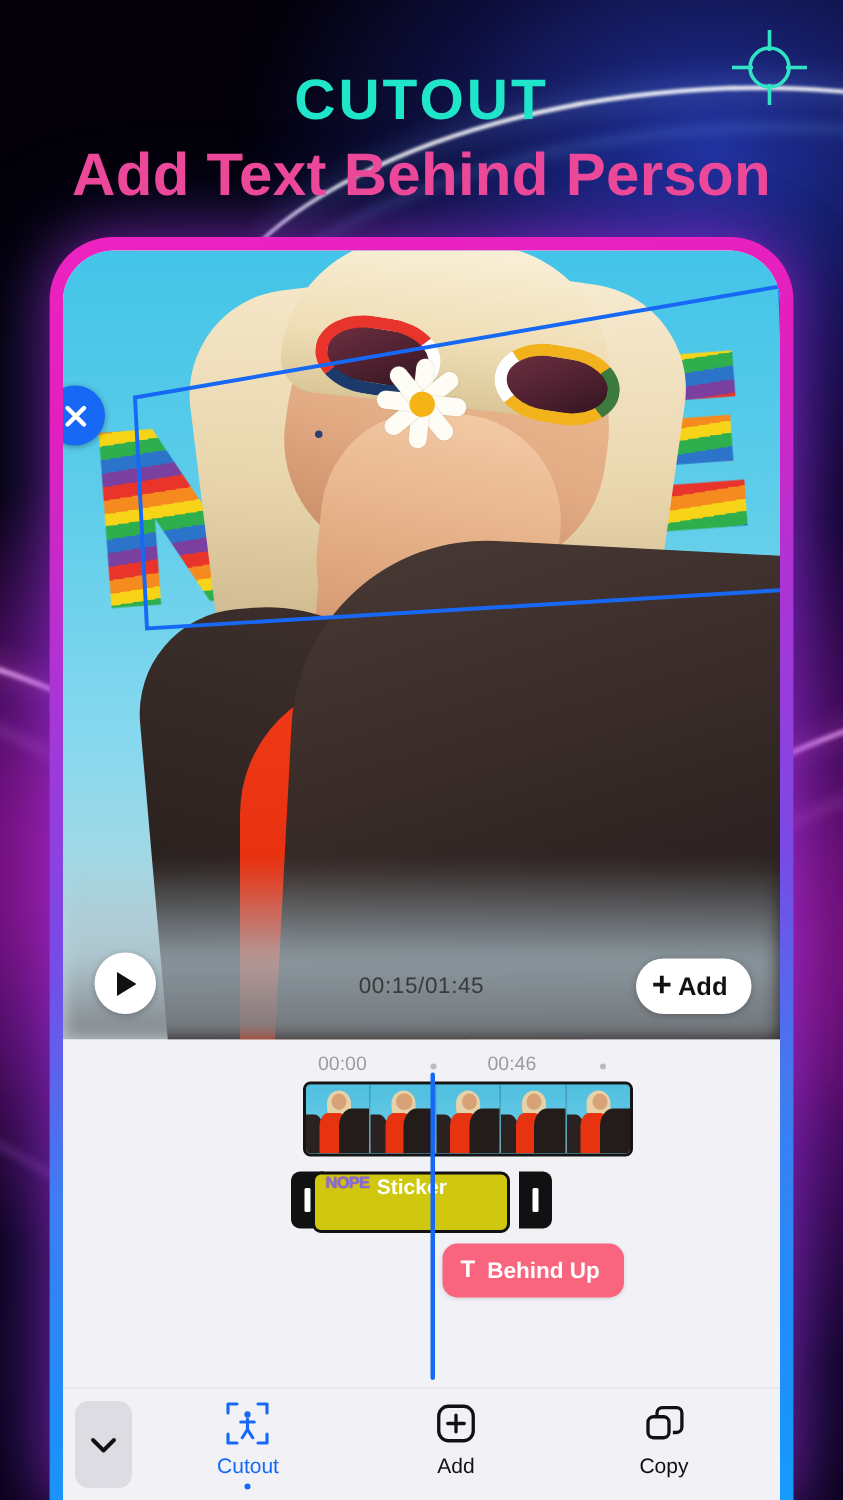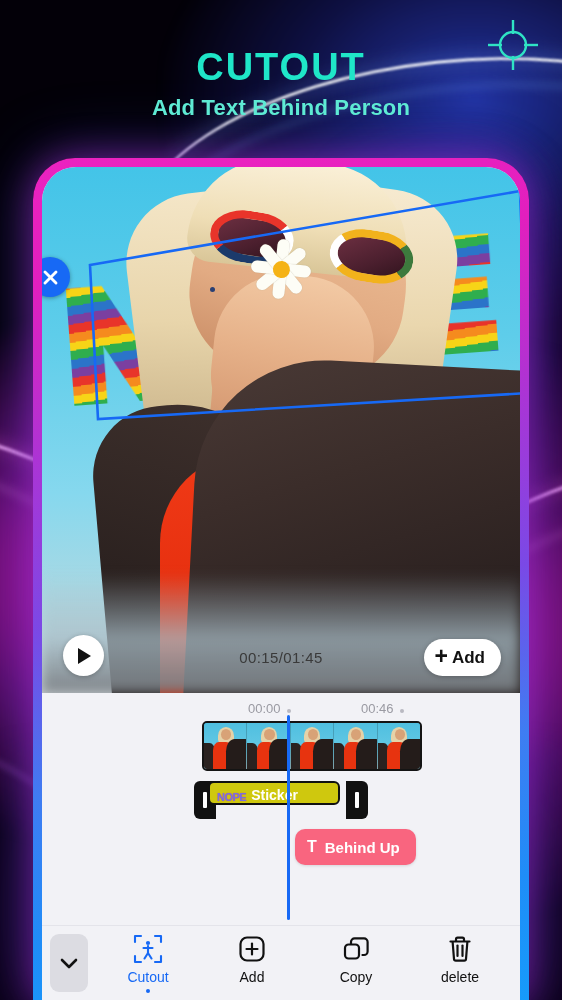--- a/index.html
+++ b/index.html
@@ -96,21 +96,21 @@
     position:absolute; left:0; top:0; width:562px; height:160px; z-index:12;
     text-align:center;
   }
   #kicker {
     margin-top:46px;
     font-size:38px; font-weight:bold; letter-spacing:2px;
     color:#1fe6c8;
   }
   #subtitle {
     margin-top:6px;
-    font-size:22px; font-weight:bold; color:#5eead4; letter-spacing:.2px;
+    font-size:40px; font-weight:bold; color:#ec4899; letter-spacing:.2px;
   }
   #crosshair { position:absolute; right:22px; top:18px; }
 
   
   #phone {
     position:absolute; left:33px; top:158px; width:496px; height:845px; z-index:10;
     border-radius:42px 42px 0 0;
     padding:9px 9px 0 9px;
     background:linear-gradient(172deg,#ec23c0 0%,#e21fbe 14%,#a935d6 34%,#7a49e6 52%,#3f7cf2 70%,#1f8df8 86%,#169bfb 100%);
     box-shadow:0 0 38px rgba(190,40,220,.55), 0 0 70px rgba(60,90,240,.35);
@@ -284,21 +284,21 @@
     box-shadow:0 1px 5px rgba(0,0,0,.25);
   }
   #addPill .plus { font-size:23px; font-weight:bold; line-height:1; margin-top:-2px; }
 
   
   #timeline { position:relative; height:240px; background:#f2f2f6; }
   #ruler {
     position:relative; height:30px;
     font-size:13px; color:#9a9aa2;
   }
-  #ruler .tk { position:absolute; top:8px;margin-left:36px; }
+  #ruler .tk { position:absolute; top:8px; }
   #ruler .dot {
     position:absolute; top:16px; width:4px; height:4px; border-radius:50%; background:#b9b9c1;
   }
   #filmstrip {
     position:absolute; left:160px; top:28px; width:220px; height:50px;
     border:2.5px solid #141414; border-radius:5px;
     display:flex; overflow:hidden; background:#3fa8cf;
   }
   .frame {
     position:relative; flex:1 1 0; height:100%; overflow:hidden;
@@ -329,23 +329,23 @@
 
   #stickerRow { position:absolute; left:152px; top:88px; height:38px; }
   .trim {
     position:absolute; top:0; width:22px; height:38px; background:#111;
     display:flex; align-items:center; justify-content:center;
   }
   .trim i { display:block; width:4px; height:16px; background:#fff; border-radius:1px; }
   .trimL { left:0; border-radius:6px 0 0 6px; }
   .trimR { right:0; border-radius:0 6px 6px 0; }
   #stickerClip {
-    position:absolute; left:14px; top:0; width:132px; height:24px;
+    position:absolute; left:14px; top:0; width:132px; height:41px;
     background:#cfc80e; border:2.5px solid #111; border-radius:6px;
-    display:flex; align-items:flex-end; gap:5px; padding-left:7px;
+    display:flex; align-items:flex-start; gap:5px; padding-left:7px;
   }
   #stickerThumb {
     font-size:11px; font-weight:bold; color:#7a6fe0;
     -webkit-text-stroke:0; letter-spacing:-.5px;
     text-shadow:0 0 1px #c13a8f;
   }
   #stickerLabel { font-size:14px; font-weight:bold; color:#fff; }
 
   #swipeClip {
     position:absolute; left:253px; top:136px; height:36px; padding:0 16px 0 12px;
@@ -585,27 +585,17 @@
         </svg>
         <span class="lbl">Add</span>
       </div>
       <div class="tool">
         <svg width="30" height="30" viewBox="0 0 30 30">
           <rect x="4" y="10.5" width="14" height="14" rx="3.6" fill="none" stroke="#111" stroke-width="2.2"></rect>
           <path d="M10 10.5 V8 a3.6 3.6 0 0 1 3.6 -3.6 H23 a3.6 3.6 0 0 1 3.6 3.6 v9.4 a3.6 3.6 0 0 1 -3.6 3.6 h-2.4" fill="none" stroke="#111" stroke-width="2.2" stroke-linejoin="round"></path>
         </svg>
         <span class="lbl">Copy</span>
       </div>
-      <div class="tool">
-        <svg width="30" height="30" viewBox="0 0 30 30">
-          <path d="M5.5 7.5 H24.5" stroke="#111" stroke-width="2.2" stroke-linecap="round"></path>
-          <path d="M11 7.5 V5.2 a1.6 1.6 0 0 1 1.6 -1.6 h4.8 a1.6 1.6 0 0 1 1.6 1.6 V7.5" fill="none" stroke="#111" stroke-width="2.2" stroke-linejoin="round"></path>
-          <path d="M7.6 7.5 L9 25 a1.8 1.8 0 0 0 1.8 1.7 h8.4 A1.8 1.8 0 0 0 21 25 L22.4 7.5" fill="none" stroke="#111" stroke-width="2.2" stroke-linejoin="round"></path>
-          <line x1="12.5" y1="11.5" x2="12.5" y2="22" stroke="#111" stroke-width="2.2" stroke-linecap="round"></line>
-          <line x1="17.5" y1="11.5" x2="17.5" y2="22" stroke="#111" stroke-width="2.2" stroke-linecap="round"></line>
-        </svg>
-        <span class="lbl">delete</span>
-      </div>
     </div>
   </div>
 
  </div>
 </div>
 
 </body></html>

